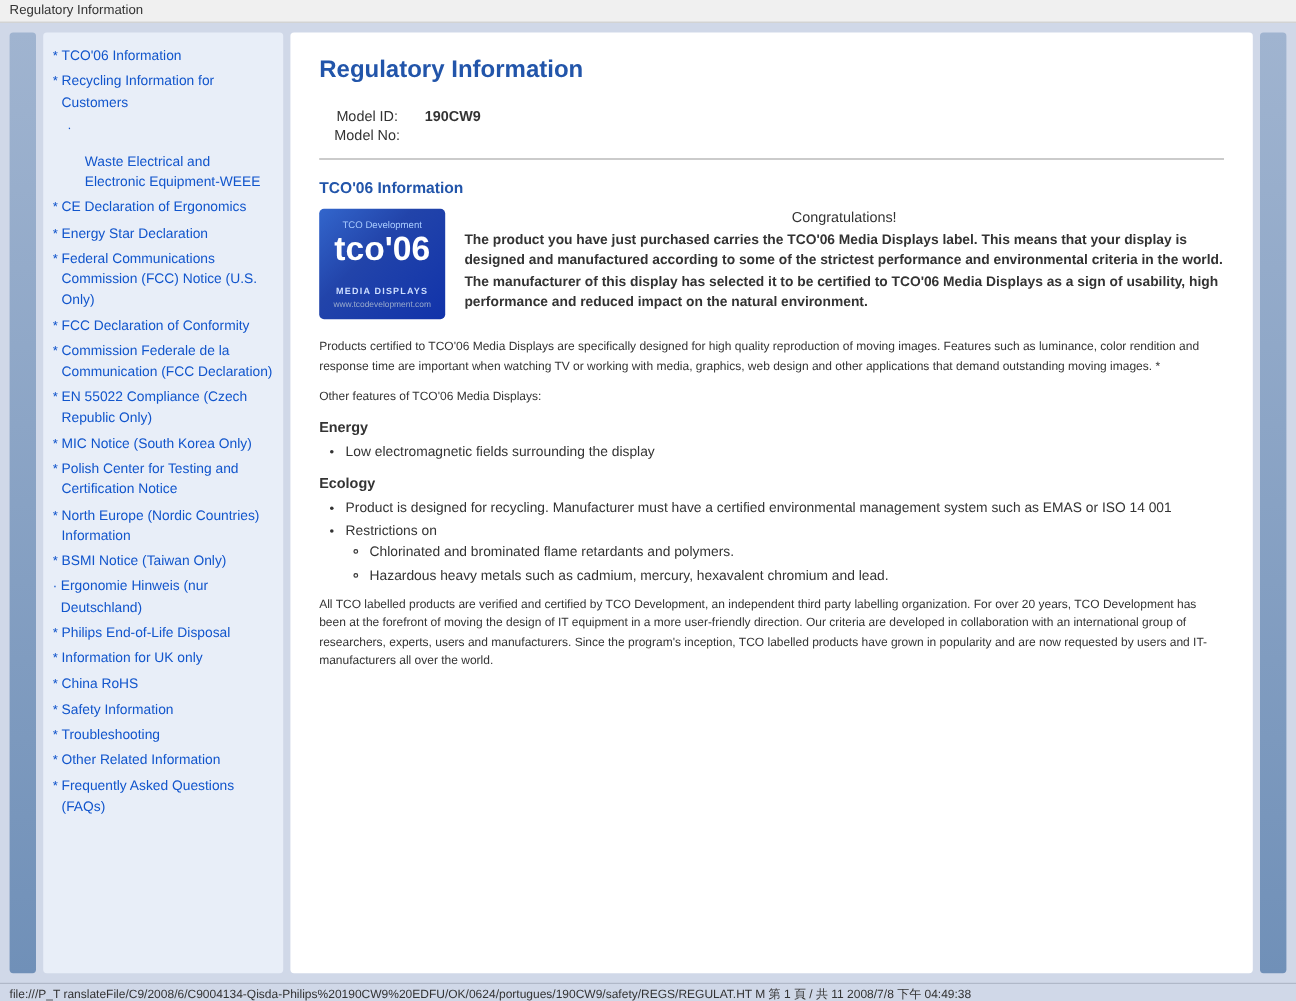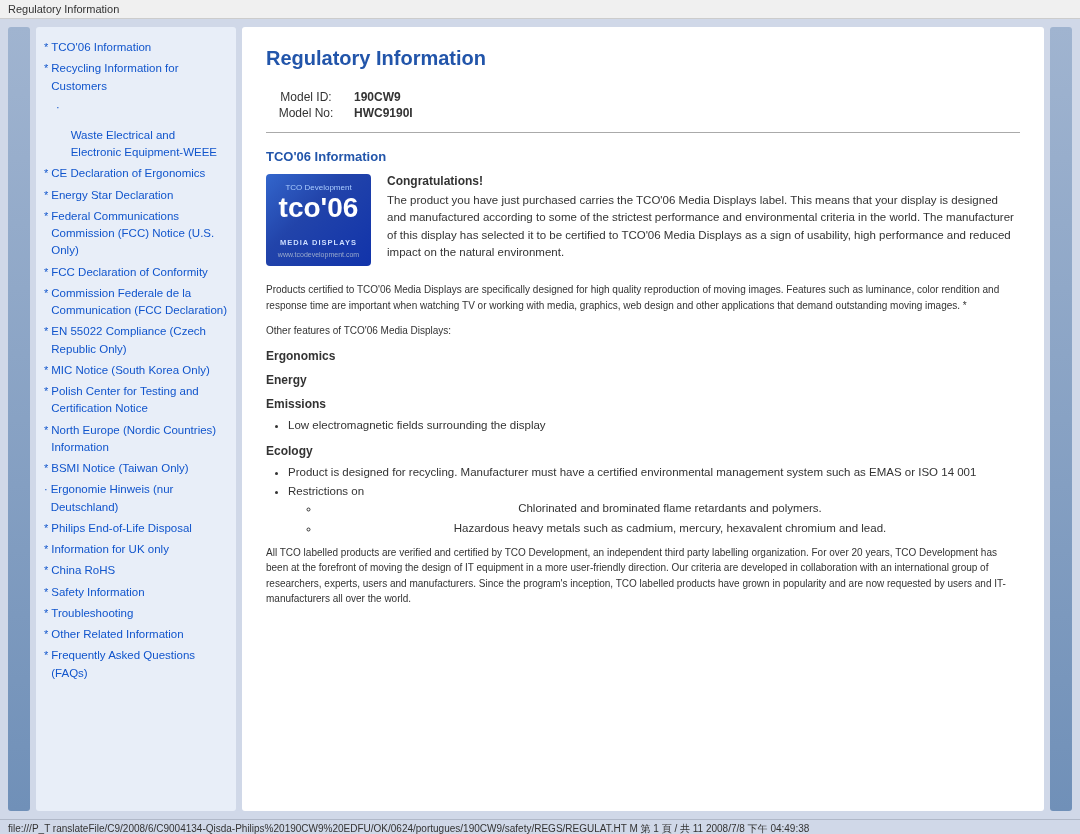--- a/index.html
+++ b/index.html
@@ -132,28 +132,30 @@
       color: #ccddff;
       margin-top: 16px;
       text-transform: uppercase;
     }
     .tco-logo .tco-url {
       font-size: 7px;
       color: #99aacc;
       margin-top: 4px;
     }
     .tco-text .congrats {
-      font-weight: bold;
+      font-weight: normal;
       font-size: 12px;
       margin-bottom: 4px;
+      text-align: center;
     }
     .tco-text p {
       font-size: 11.5px;
       line-height: 1.5;
       color: #333;
+      font-weight: bold;
     }
     .body-text {
       font-size: 10px;
       line-height: 1.55;
       color: #333;
       margin-bottom: 10px;
     }
     .subsection-title {
       font-weight: bold;
       font-size: 12px;
@@ -164,23 +166,22 @@
       margin-left: 22px;
       margin-bottom: 8px;
     }
     ul.content-list li {
       font-size: 11.5px;
       line-height: 1.5;
       color: #333;
       margin-bottom: 2px;
     }
     ul.sub-list {
-      margin-left: 32px;
+      margin-left: 20px;
       list-style-type: circle;
-      text-align: center;
     }
     .status-bar {
       background: #d0d8e8;
       padding: 2px 8px;
       font-size: 10px;
       color: #333;
       border-top: 1px solid #b0b8c8;
     }
   </style>
 </head>
@@ -283,21 +284,20 @@
       </div>
     </div>
 
   <div class="content-area">
     <div class="page-title">Regulatory Information</div>
 
     <div class="model-info">
       <span class="label">Model ID:</span>
       <span class="value">190CW9</span>
       <span class="label">Model No:</span>
-      <span class="value">HWC9190I</span>
     </div>
 
     <hr>
 
     <div class="section-title">TCO'06 Information</div>
 
     <div class="tco-box">
       <div class="tco-logo">
         <div class="tco-header">TCO Development</div>
         <div class="tco-big">tco'06</div>
@@ -308,23 +308,21 @@
         <div class="congrats">Congratulations!</div>
         <p>The product you have just purchased carries the TCO'06 Media Displays label. This means that your display is designed and manufactured according to some of the strictest performance and environmental criteria in the world. The manufacturer of this display has selected it to be certified to TCO'06 Media Displays as a sign of usability, high performance and reduced impact on the natural environment.</p>
       </div>
     </div>
 
     <p class="body-text">Products certified to TCO'06 Media Displays are specifically designed for high quality reproduction of moving images. Features such as luminance, color rendition and response time are important when watching TV or working with media, graphics, web design and other applications that demand outstanding moving images. *</p>
     <p class="body-text">Other features of TCO'06 Media Displays:</p>
 
     <div>
 
-    <div class="subsection-title">Ergonomics</div>
         <div class="subsection-title">Energy</div>
-        <div class="subsection-title">Emissions</div>
         <ul class="content-list">
           <li>Low electromagnetic fields surrounding the display</li>
         </ul>
         <div class="subsection-title">Ecology</div>
         <ul class="content-list">
           <li>Product is designed for recycling. Manufacturer must have a certified environmental management system such as EMAS or ISO 14 001</li>
           <li>Restrictions on<ul class="sub-list">
               <li>Chlorinated and brominated flame retardants and polymers.</li>
               <li>Hazardous heavy metals such as cadmium, mercury, hexavalent chromium and lead.</li>
             </ul></li>

